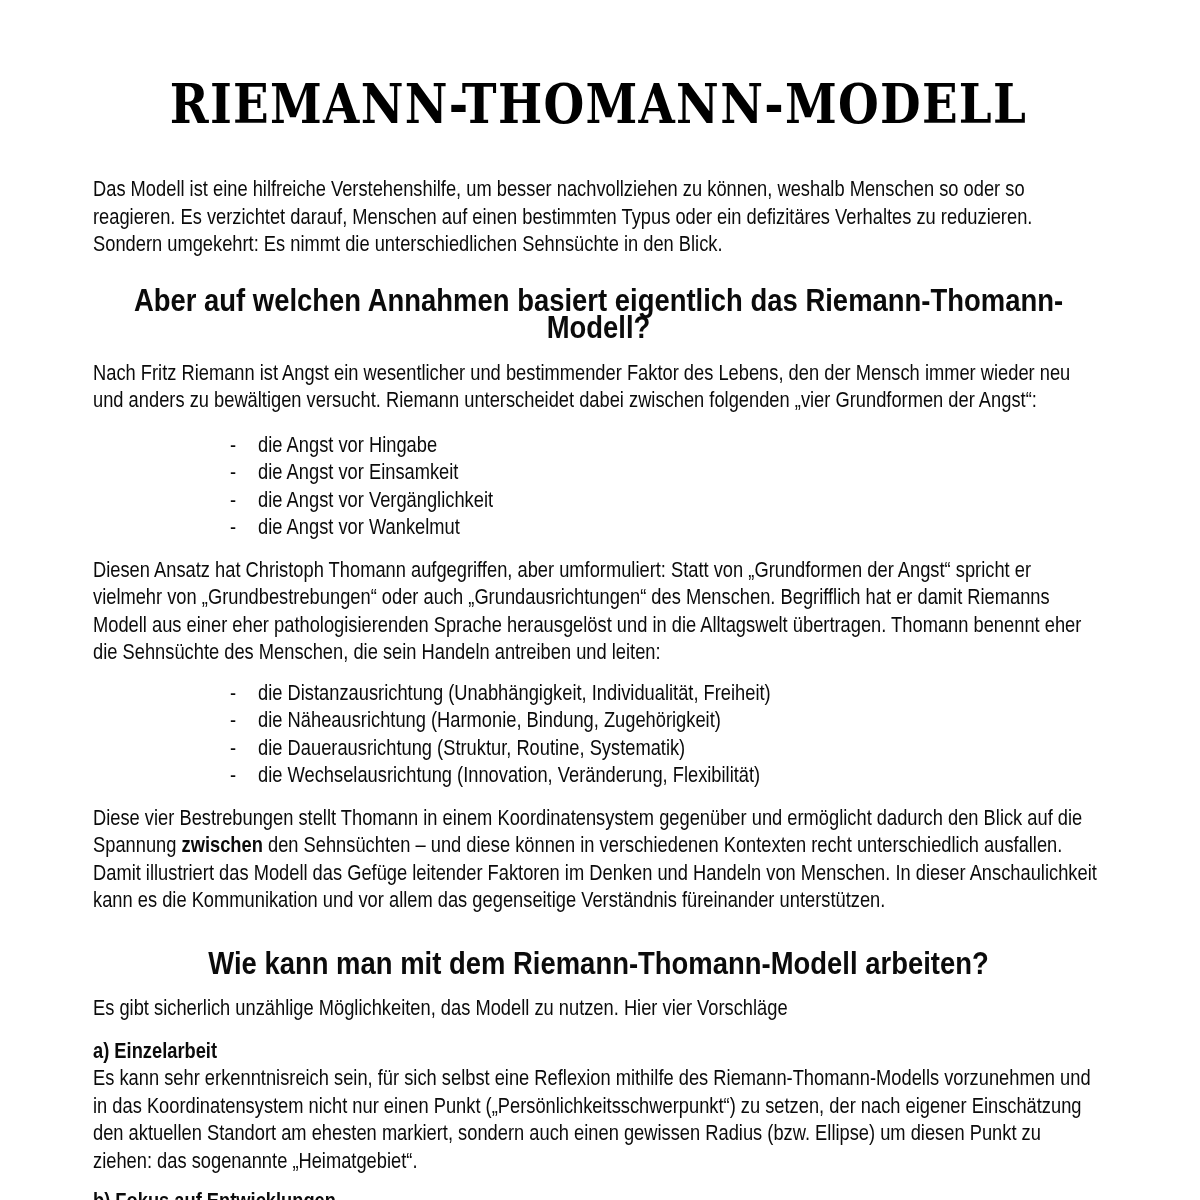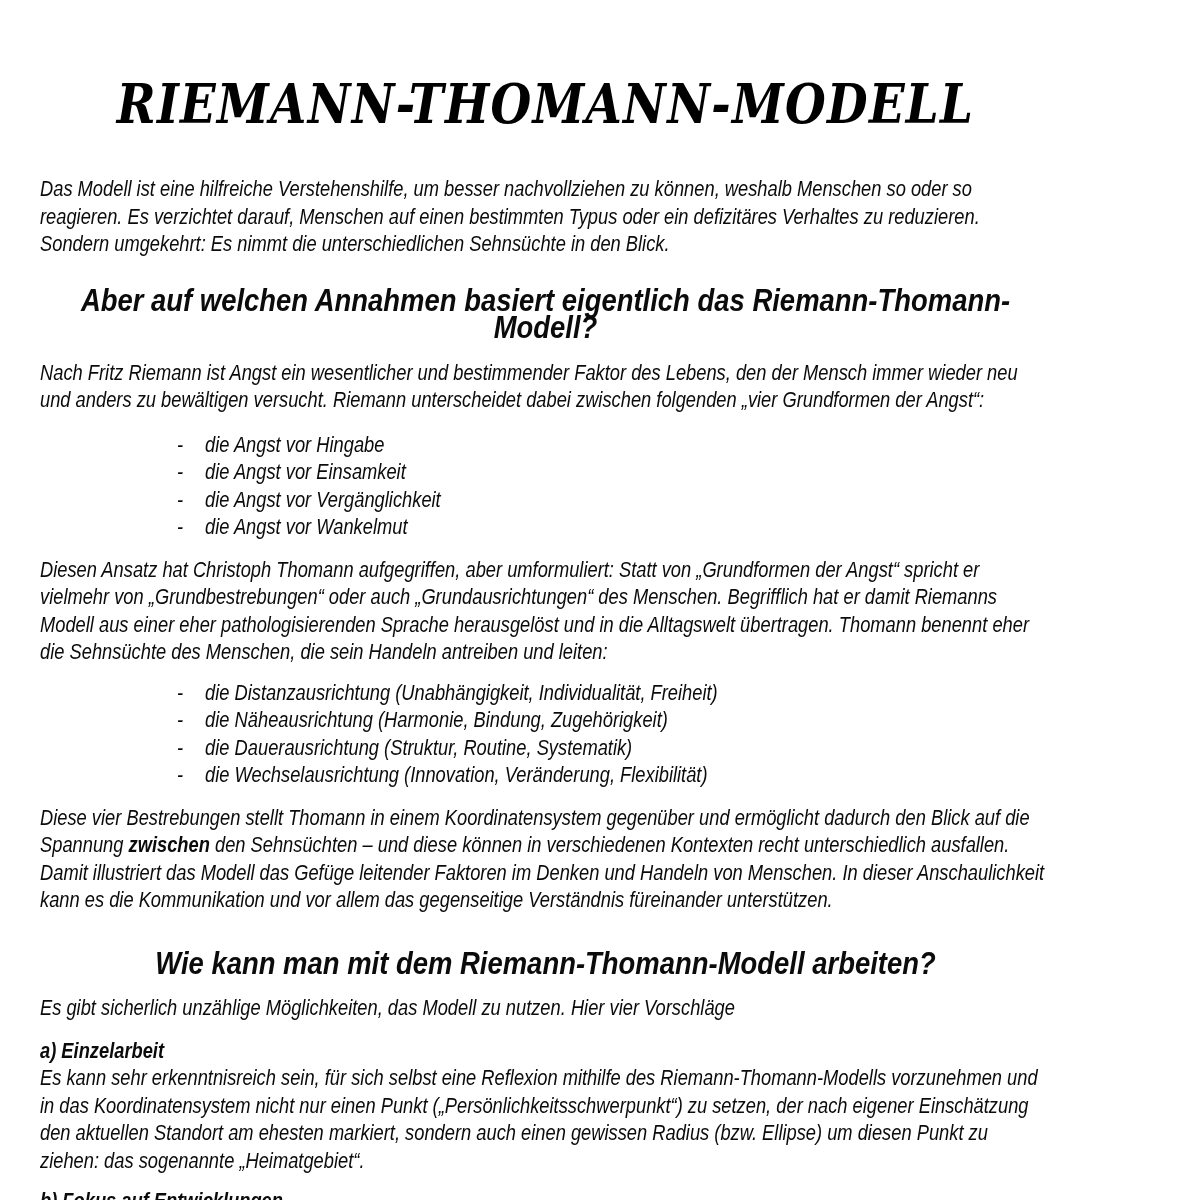--- a/index.html
+++ b/index.html
@@ -5,22 +5,21 @@
   * { margin:0; padding:0; box-sizing:border-box; }
   html, body {
     width:1200px; height:1200px;
     background:#ffffff;
     overflow:hidden;
   }
   .page {
     position:relative;
     width:1004px; height:1200px;
     background:#ffffff;
-    padding:78px 0 0 40px;
-    font-style:italic;
+    padding:78px 0 0 93px;
   }
   
   .content {
     width:1188px;
     transform:scaleX(0.851);
     transform-origin:top left;
     font-family:"Liberation Sans","DejaVu Sans",sans-serif;
     font-size:21.5px;
     line-height:27.5px;
     color:#0b0b0b;

